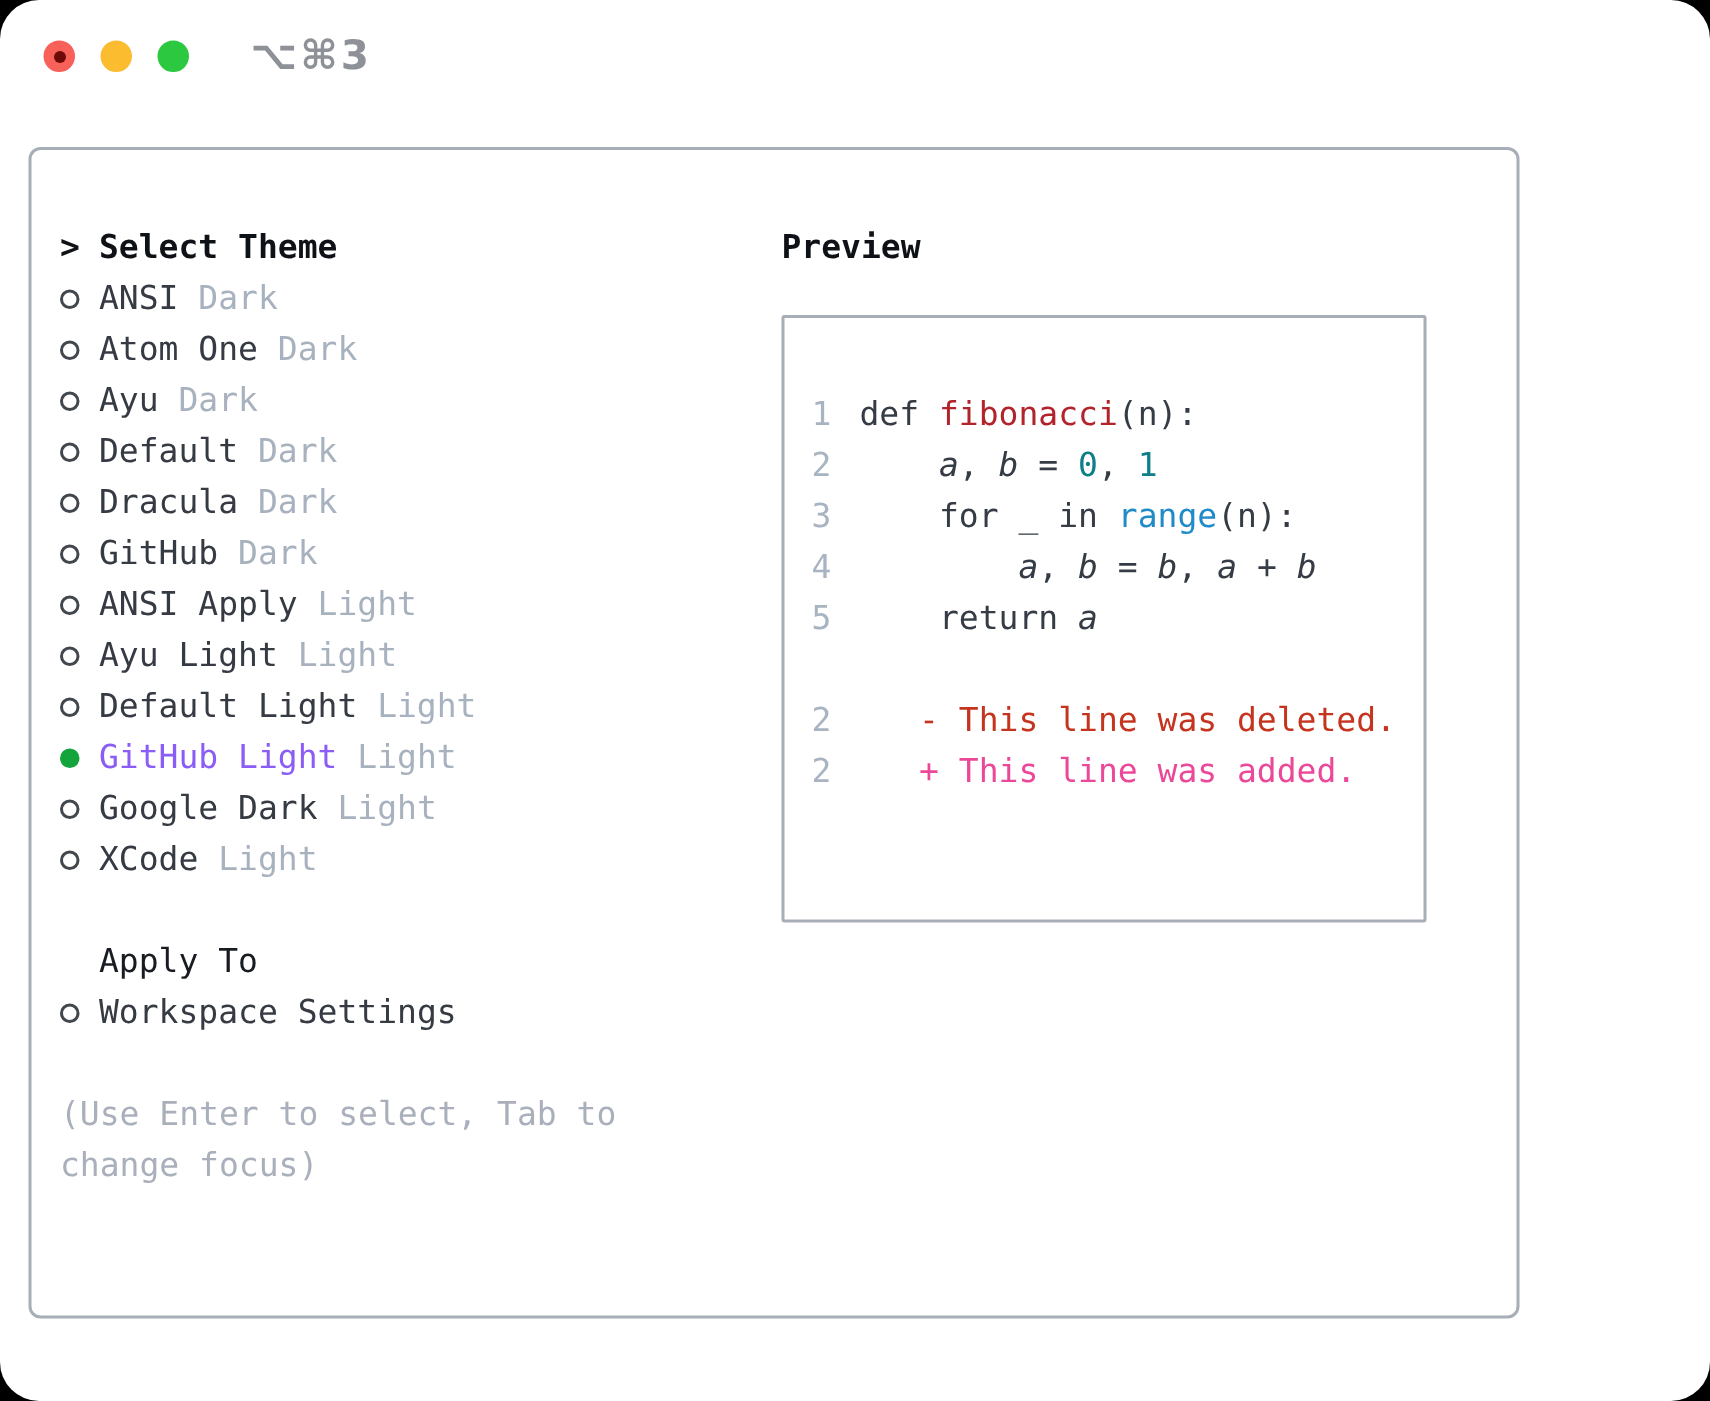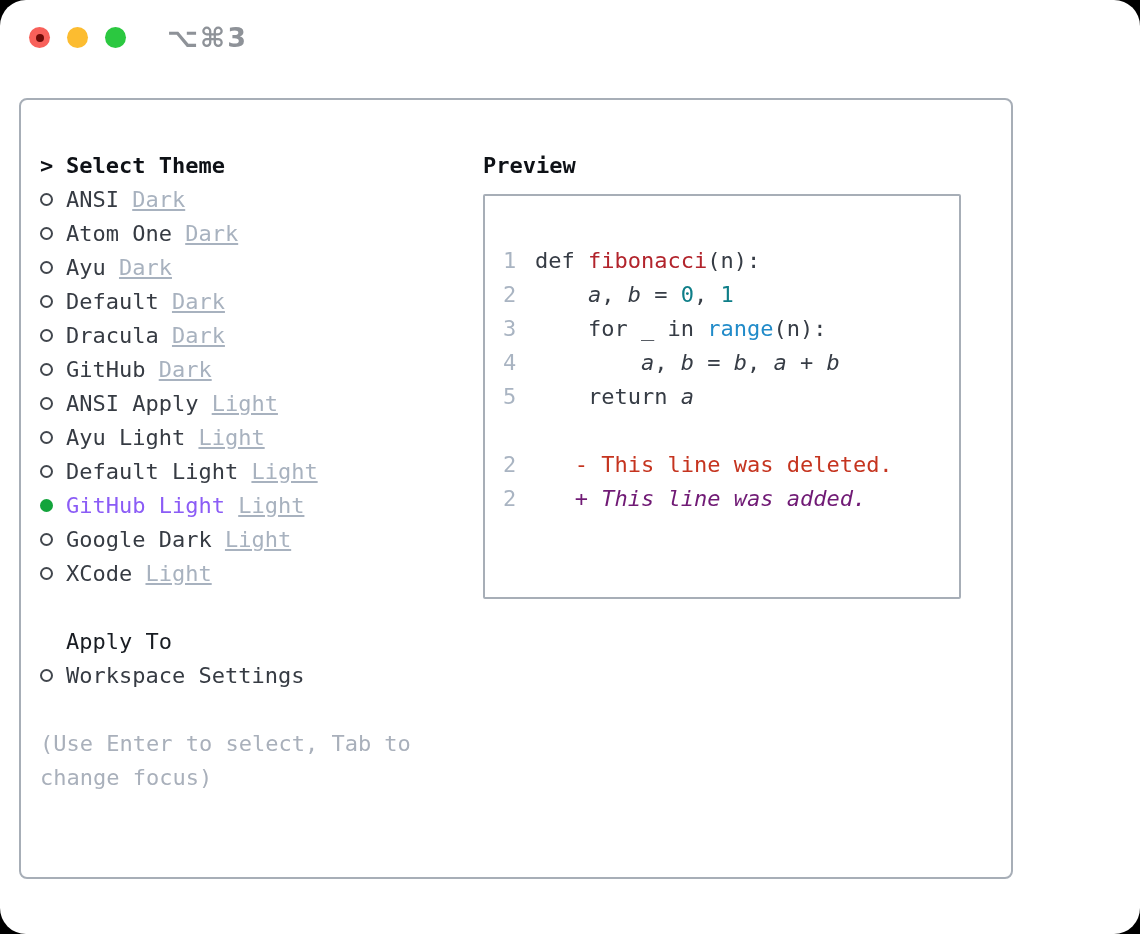--- a/index.html
+++ b/index.html
@@ -24,38 +24,38 @@
   .row{display:flex;align-items:center;height:34px;white-space:pre;font-size:22px;color:#363c45;}
   .cell-icon{width:26px;flex:none;display:flex;align-items:center;}
   .bold{font-weight:bold;color:#0e1116;}
 
   
   .left-col{position:absolute;left:19px;top:48px;width:440px;}
   .radio{width:13px;height:13px;border:2px solid #42474e;border-radius:50%;display:inline-block;box-sizing:border-box;}
   .radio.sel{background:#13a43c;border-color:#13a43c;}
   .theme-name{color:#363b43;}
   .theme-name.sel{color:#8b5cf6;}
-  .variant{color:#a8b2bf;margin-left:1ch;text-decoration:underline;}
+  .variant{color:#a8b2bf;margin-left:1ch;}
   .apply-label{color:#181c22;}
   .hint-line{color:#a9b0bb;}
 
   
-  .right-col{position:absolute;left:462px;top:48px;width:490px;}
-  .preview-box{margin-top:12px;width:478px;height:405px;border:2px solid #a7aeb7;border-radius:2px;
+  .right-col{position:absolute;left:500px;top:48px;width:490px;}
+  .preview-box{margin-top:28px;width:430px;height:405px;border:2px solid #a7aeb7;border-radius:2px;
                box-sizing:border-box;padding:48px 0 0 18px;overflow:hidden;background:#fff;}
   .code-line{height:34px;white-space:pre;font-size:22px;line-height:34px;}
   .ln{display:inline-block;width:32px;color:#a9b4c2;}
   .seg-plain{color:#363c45;}
   .seg-function{color:#b2242c;}
   .seg-number{color:#0e7e88;}
   .seg-builtin{color:#218bc9;}
   .seg-variable{color:#363c45;font-style:italic;}
   .seg-context{color:#8c9299;}
   .seg-deleted{color:#c5341f;}
-  .seg-added{color:#701a75;font-style:italic;}
+  .seg-added{color:#ec4899;}
 </style>
 </head>
 <body>
 
 <div class="window">
   <div class="titlebar">
     <span class="tl red">
         <span class="tl-dot"></span>
       </span>
     <span class="tl yellow"></span>

